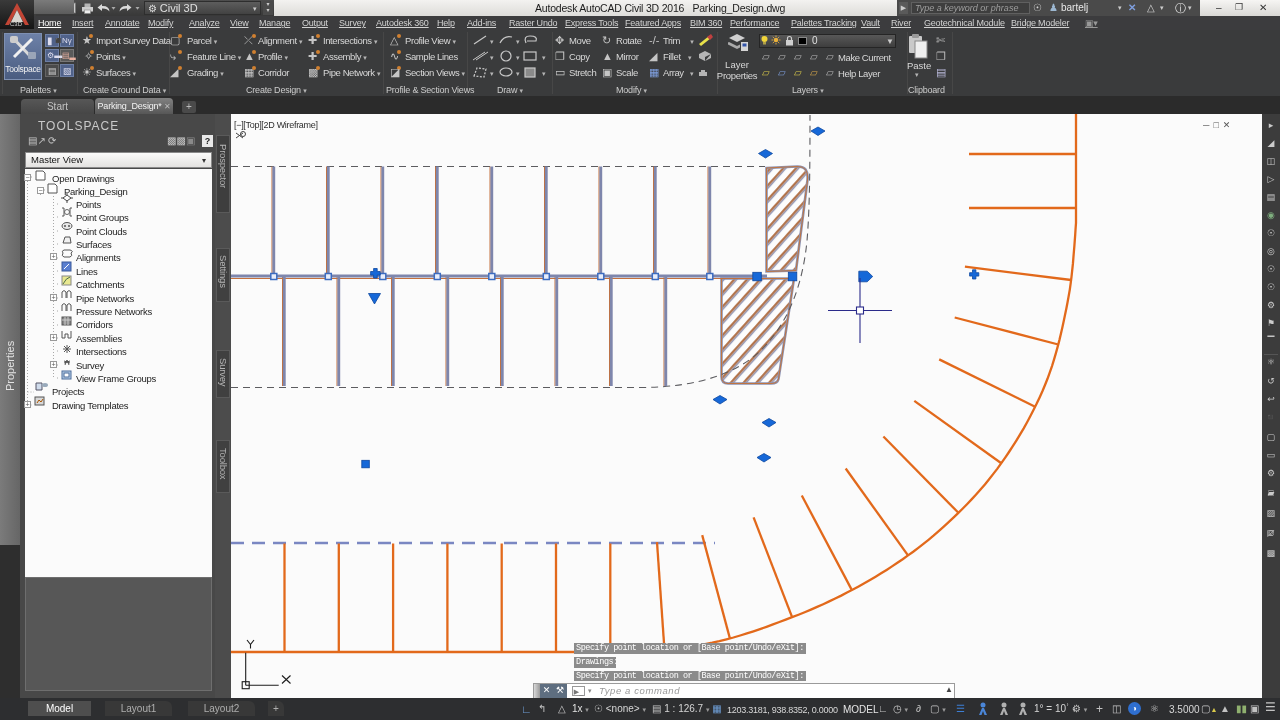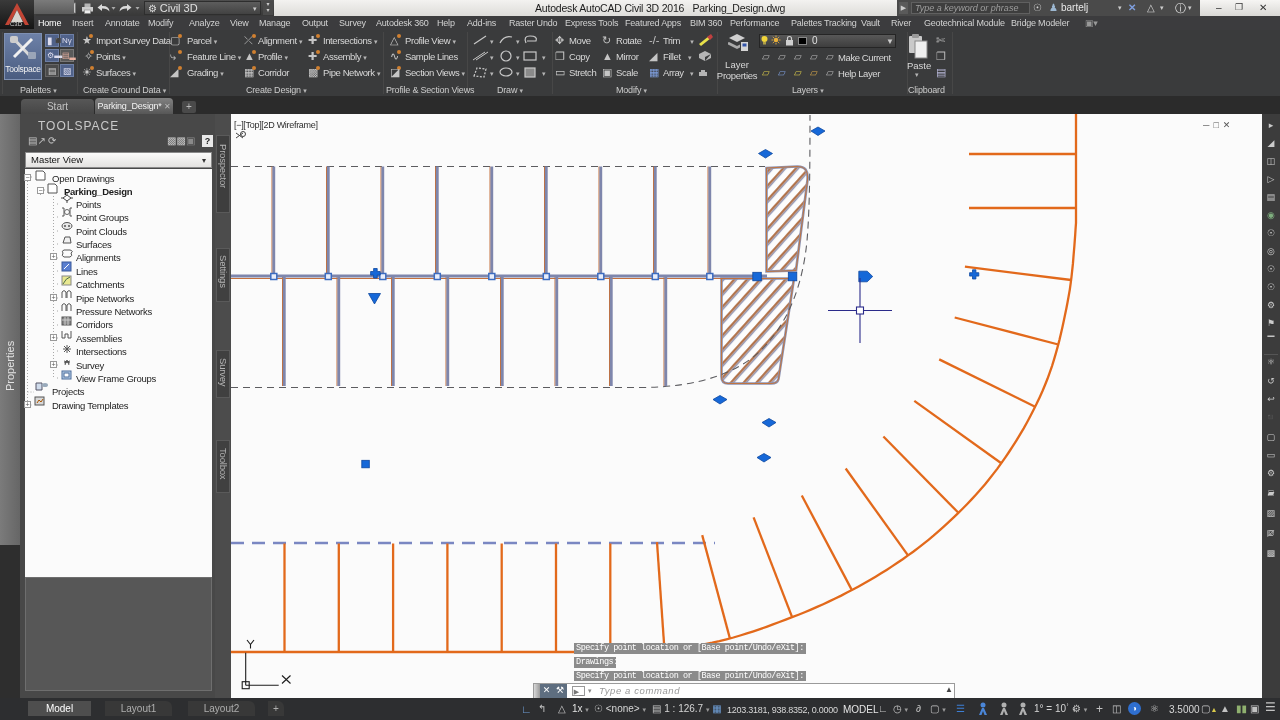--- a/index.html
+++ b/index.html
@@ -15,21 +15,21 @@
 #tb-title { left:535px; top:2px; font-size:10.5px; color:#1b1b1b; letter-spacing:-0.2px; }
 #tb-search-wrap { left:897px; top:0; width:303px; height:16px; background:#4a4a4a; }
 #winbtns { left:1200px; top:0; width:80px; height:16px;
   background:linear-gradient(#f6f5f3,#d9d8d5); color:#222; }
 
 #logo { left:0; top:0; width:34px; height:29px; background:linear-gradient(#3a3a3a,#151515); z-index:30; }
 #logo svg { position:absolute; left:3px; top:1px; }
 
 #rtabs { left:0; top:16px; width:1280px; height:14px; background:#3c3c3e; }
 .rtab { position:absolute; top:0; height:14px; line-height:14px; font-size:9px; letter-spacing:-0.2px;
-  color:#d2d2d2; }
+  color:#d2d2d2;text-decoration:underline; }
 #hometab { left:30px; top:0; width:44px; height:14px; background:linear-gradient(#7b7b7b,#5c5c5c); }
 
 #ribbon { left:0; top:30px; width:1280px; height:66px; background:#3a3b3c; }
 #ribbon .plabel { position:absolute; top:54px; height:12px; font-size:9px; letter-spacing:-0.2px;
   color:#cccccc; line-height:12px; white-space:nowrap; }
 #ribbon .sep { position:absolute; top:2px; width:1px; height:62px; background:#2c2c2c; border-right:1px solid #474747; }
 .rb { position:absolute; font-size:9.5px; color:#d8d8d8; white-space:nowrap; line-height:12px; letter-spacing:-0.4px; }
 .ric { position:absolute; font-size:10px; color:#b9b9b9; line-height:10px; }
 .dropc { color:#b5b5b5; font-size:7px; }
 .odot { position:absolute; width:4px; height:4px; border-radius:2px; background:#d08030; }
@@ -426,21 +426,21 @@
 <path d="M45 251 l2 -5 l2 5 M44 247 l6 2 M50 247 l-6 2" stroke="#555" fill="none"></path>
 <rect x="42" y="257" width="9" height="8" fill="#b8d0e8" stroke="#4a6a9a"></rect>
         <rect x="44" y="259" width="5" height="4" fill="#fff" stroke="#4a6a9a"></rect>
 <path d="M16 269 h6 v7 h-6 z" fill="#d0dcec" stroke="#556"></path>
         <ellipse cx="25" cy="271" rx="3" ry="2" fill="#9ab"></ellipse>
 <rect x="15" y="283" width="9" height="8" fill="#d8d8d8" stroke="#555"></rect>
         <path d="M17 289 l2 -3 l2 2 l2 -3" stroke="#a50" fill="none"></path>
 </g>
 </svg>
 <div class="trow" style="left:52px;top:172.5px;">Open Drawings</div>
-<div class="trow" style="left:64px;top:185.5px;font-weight:bold;">Parking_Design</div>
+<div class="trow" style="left:64px;top:185.5px;font-weight:normal;">Parking_Design</div>
 <div class="trow" style="left:76px;top:198.8px;">Points</div>
 <div class="trow" style="left:76px;top:212.2px;">Point Groups</div>
 <div class="trow" style="left:76px;top:225.6px;">Point Clouds</div>
 <div class="trow" style="left:76px;top:239px;">Surfaces</div>
 <div class="trow" style="left:76px;top:252.4px;">Alignments</div>
 <div class="trow" style="left:76px;top:265.8px;">Lines</div>
 <div class="trow" style="left:76px;top:279.2px;">Catchments</div>
 <div class="trow" style="left:76px;top:292.6px;">Pipe Networks</div>
 <div class="trow" style="left:76px;top:306px;">Pressure Networks</div>
 <div class="trow" style="left:76px;top:319.4px;">Corridors</div>

